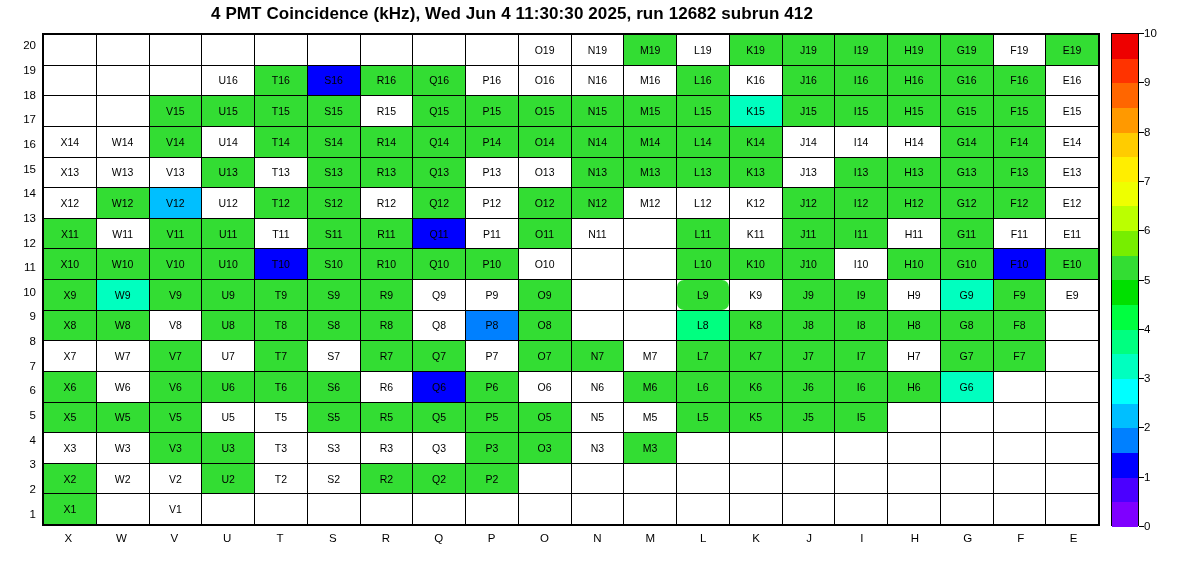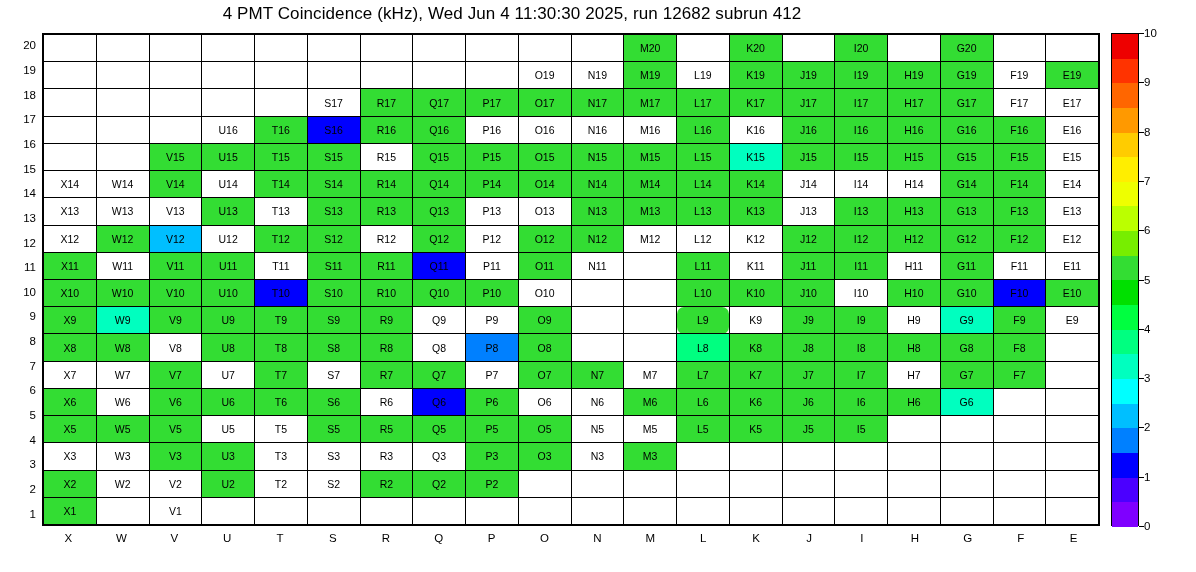--- a/index.html
+++ b/index.html
@@ -7,21 +7,21 @@
     width:1196px;height:572px;
     background:#ffffff;
     font-family:"Liberation Sans", sans-serif;
     color:#000;
     overflow:hidden;
   }
   #root{position:relative;width:1196px;height:572px;}
 
   #title{
     position:absolute;top:4px;left:0;width:1024px;
-    text-align:center;font-size:17px;font-weight:normal;
+    text-align:center;font-size:17px;font-weight:bold;
     letter-spacing:0.1px;
   }
 
   
   #plot{
     position:absolute;
     left:42px;top:33px;
     width:1058px;height:493px;
     border:1px solid #000;
     box-sizing:border-box;
@@ -82,42 +82,20 @@
 </head>
 <body>
 
 <div id="root">
 
   <div id="title">4 PMT Coincidence (kHz), Wed Jun  4 11:30:30 2025, run 12682 subrun 412</div>
 
   <div id="plot">
     <table class="grid">
       <tbody id="grid-body">
-          <tr>
-            <td style="background: rgb(255, 255, 255);"></td>
-            <td style="background: rgb(255, 255, 255);"></td>
-            <td style="background: rgb(255, 255, 255);"></td>
-            <td style="background: rgb(255, 255, 255);"></td>
-            <td style="background: rgb(255, 255, 255);"></td>
-            <td style="background: rgb(255, 255, 255);"></td>
-            <td style="background: rgb(255, 255, 255);"></td>
-            <td style="background: rgb(255, 255, 255);"></td>
-            <td style="background: rgb(255, 255, 255);"></td>
-            <td style="background: rgb(255, 255, 255);"></td>
-            <td style="background: rgb(255, 255, 255);"></td>
-            <td style="background: rgb(51, 221, 51);">M20</td>
-            <td style="background: rgb(255, 255, 255);"></td>
-            <td style="background: rgb(51, 221, 51);">K20</td>
-            <td style="background: rgb(255, 255, 255);"></td>
-            <td style="background: rgb(51, 221, 51);">I20</td>
-            <td style="background: rgb(255, 255, 255);"></td>
-            <td style="background: rgb(51, 221, 51);">G20</td>
-            <td style="background: rgb(255, 255, 255);"></td>
-            <td style="background: rgb(255, 255, 255);"></td>
-          </tr>
           <tr>
             <td style="background: rgb(255, 255, 255);"></td>
             <td style="background: rgb(255, 255, 255);"></td>
             <td style="background: rgb(255, 255, 255);"></td>
             <td style="background: rgb(255, 255, 255);"></td>
             <td style="background: rgb(255, 255, 255);"></td>
             <td style="background: rgb(255, 255, 255);"></td>
             <td style="background: rgb(255, 255, 255);"></td>
             <td style="background: rgb(255, 255, 255);"></td>
             <td style="background: rgb(255, 255, 255);"></td>
@@ -125,42 +103,20 @@
             <td style="background: rgb(255, 255, 255);">N19</td>
             <td style="background: rgb(51, 221, 51);">M19</td>
             <td style="background: rgb(255, 255, 255);">L19</td>
             <td style="background: rgb(51, 221, 51);">K19</td>
             <td style="background: rgb(51, 221, 51);">J19</td>
             <td style="background: rgb(51, 221, 51);">I19</td>
             <td style="background: rgb(51, 221, 51);">H19</td>
             <td style="background: rgb(51, 221, 51);">G19</td>
             <td style="background: rgb(255, 255, 255);">F19</td>
             <td style="background: rgb(51, 221, 51);">E19</td>
-          </tr>
-          <tr>
-            <td style="background: rgb(255, 255, 255);"></td>
-            <td style="background: rgb(255, 255, 255);"></td>
-            <td style="background: rgb(255, 255, 255);"></td>
-            <td style="background: rgb(255, 255, 255);"></td>
-            <td style="background: rgb(255, 255, 255);"></td>
-            <td style="background: rgb(255, 255, 255);">S17</td>
-            <td style="background: rgb(51, 221, 51);">R17</td>
-            <td style="background: rgb(51, 221, 51);">Q17</td>
-            <td style="background: rgb(51, 221, 51);">P17</td>
-            <td style="background: rgb(51, 221, 51);">O17</td>
-            <td style="background: rgb(51, 221, 51);">N17</td>
-            <td style="background: rgb(51, 221, 51);">M17</td>
-            <td style="background: rgb(51, 221, 51);">L17</td>
-            <td style="background: rgb(51, 221, 51);">K17</td>
-            <td style="background: rgb(51, 221, 51);">J17</td>
-            <td style="background: rgb(51, 221, 51);">I17</td>
-            <td style="background: rgb(51, 221, 51);">H17</td>
-            <td style="background: rgb(51, 221, 51);">G17</td>
-            <td style="background: rgb(255, 255, 255);">F17</td>
-            <td style="background: rgb(255, 255, 255);">E17</td>
           </tr>
           <tr>
             <td style="background: rgb(255, 255, 255);"></td>
             <td style="background: rgb(255, 255, 255);"></td>
             <td style="background: rgb(255, 255, 255);"></td>
             <td style="background: rgb(255, 255, 255);">U16</td>
             <td style="background: rgb(51, 221, 51);">T16</td>
             <td style="background: rgb(0, 0, 255);">S16</td>
             <td style="background: rgb(51, 221, 51);">R16</td>
             <td style="background: rgb(51, 221, 51);">Q16</td>

